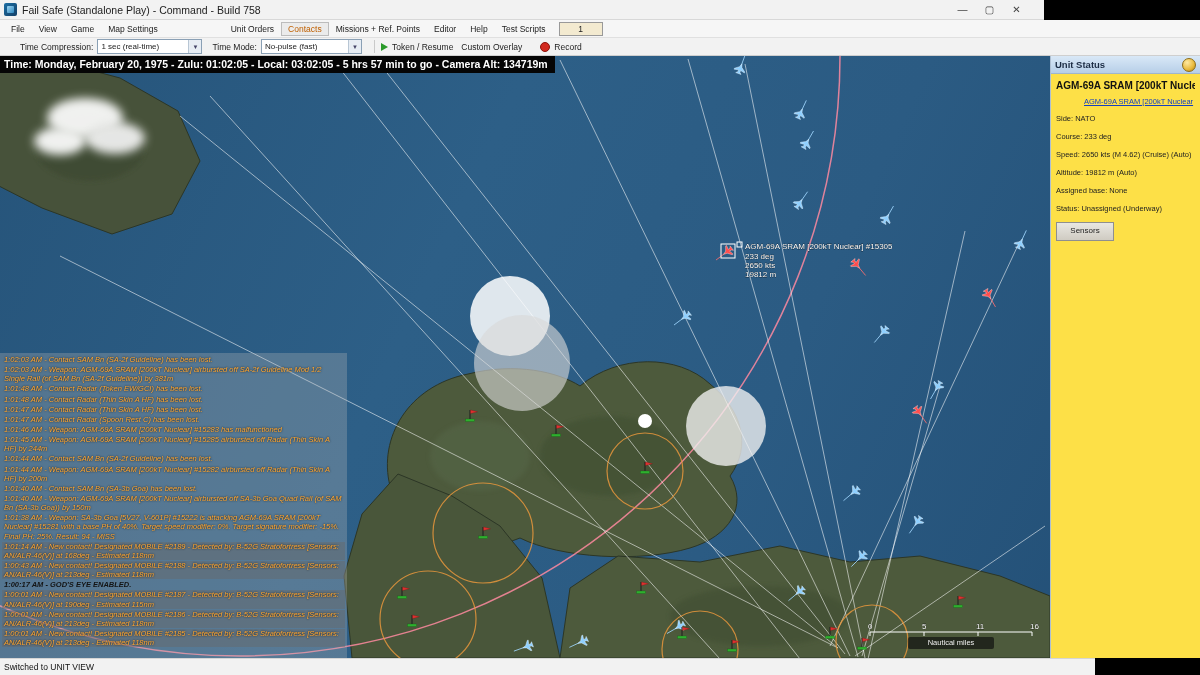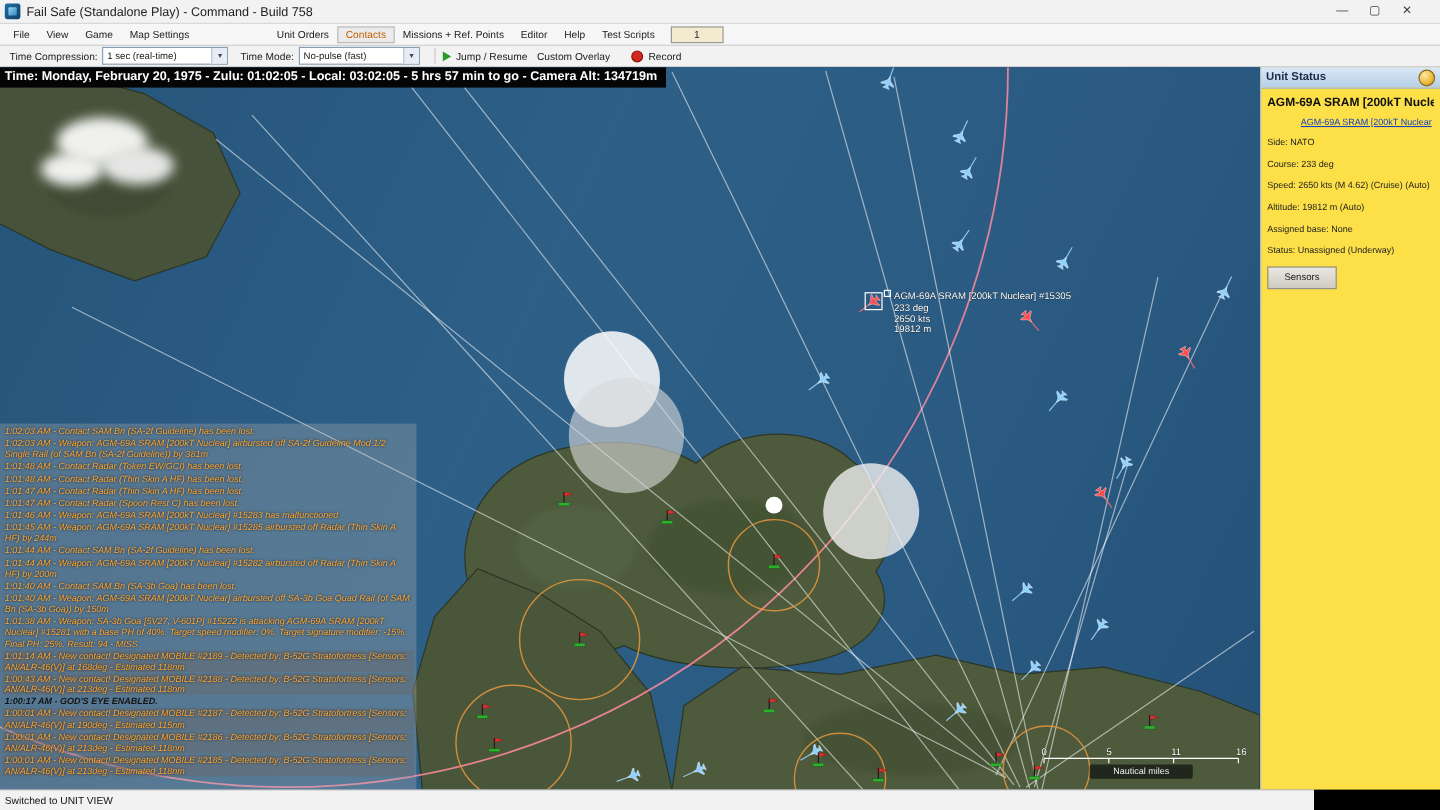--- a/index.html
+++ b/index.html
@@ -1,41 +1,41 @@
 <!DOCTYPE html>
 <html><head>
 <meta charset="utf-8">
 <style>
   html,body{margin:0;padding:0;}
   body{width:1200px;height:675px;position:relative;overflow:hidden;background:#000;
        font-family:"Liberation Sans",sans-serif;-webkit-font-smoothing:antialiased;}
 
   
-  .titlebar{position:absolute;left:0;top:0;width:1200px;height:20px;background:#f2f2f2;
+  .titlebar{position:absolute;left:0;top:0;width:1044px;height:20px;background:#f2f2f2;
             border-bottom:1px solid #d8d8d8;display:flex;align-items:center;box-sizing:border-box;}
   .app-icon{width:13px;height:13px;margin:0 5px 0 4px;background:linear-gradient(135deg,#1d6fa5,#123f66);
             border-radius:2px;position:relative;}
   .app-icon::after{content:"";position:absolute;left:3px;top:3px;width:7px;height:7px;
             background:linear-gradient(135deg,#9fd4f0,#2d88c0);border-radius:1px;}
   .title-text{font-size:10.5px;color:#222;}
   .win-btns{margin-left:auto;display:flex;margin-right:14px;}
   .win-btns span{width:27px;text-align:center;font-size:10px;color:#444;cursor:default;line-height:20px;}
 
   
   .menubar{position:absolute;left:0;top:20px;width:1200px;height:18px;background:#f6f6f6;
            border-bottom:1px solid #e0e0e0;display:flex;align-items:center;box-sizing:border-box;padding-left:4px;}
   .menu-item{font-size:8.5px;color:#222;padding:2px 7px;white-space:nowrap;}
   .menu-item.disabled{color:#9a9a9a;margin-top:48px;}
   .menu-item.highlight{color:#c06000;background:#ebebeb;border:1px solid #bcbcbc;padding:1px 6px;text-align:center;}
   .ts-value{width:42px;height:12px;background:#f3ead0;border:1px solid #999;font-size:8.5px;
             text-align:center;line-height:12px;margin-left:6px;color:#222;}
 
   
   .toolbar{position:absolute;left:0;top:38px;width:1200px;height:18px;background:#f2f2f2;
-           border-bottom:1px solid #cfcfcf;display:flex;align-items:center;box-sizing:border-box;padding-left:4px;}
+           border-bottom:1px solid #cfcfcf;display:flex;align-items:center;box-sizing:border-box;padding-left:16px;}
   .tb-label{font-size:8.5px;color:#222;margin:0 4px;white-space:nowrap;}
   .combo{height:13px;background:#fff;border:1px solid #8aa0b5;font-size:8px;color:#222;
          display:flex;align-items:center;padding-left:3px;position:relative;margin-right:6px;}
   .combo .arrow{margin-left:auto;width:12px;height:100%;background:#e7edf4;border-left:1px solid #b8c6d4;
          display:flex;align-items:center;justify-content:center;font-size:6px;color:#446;}
   .combo.c1{width:100px;} .combo.c2{width:96px;}
   .tb-sep{width:1px;height:13px;background:#c9c9c9;margin:0 6px;}
   .play-tri{width:0;height:0;border-left:7px solid #2a9a2a;border-top:4.5px solid transparent;
             border-bottom:4.5px solid transparent;margin-right:4px;}
   .rec-dot{width:8px;height:8px;border-radius:50%;background:#d22a1e;margin:0 4px 0 10px;border:1px solid #8c130b;}
@@ -122,21 +122,21 @@
     <span>1 sec (real-time)</span>
     <span class="arrow">▼</span>
   </div>
   <span class="tb-label">Time Mode:</span>
   <div class="combo c2">
     <span>No-pulse (fast)</span>
     <span class="arrow">▼</span>
   </div>
   <div class="tb-sep"></div>
   <div class="play-tri"></div>
-  <span class="tb-btn">Jump / Resume</span>
+  <span class="tb-btn">Token / Resume</span>
   <span class="tb-btn">Custom Overlay</span>
   <div class="rec-dot"></div>
   <span class="tb-btn">Record</span>
 </div>
 
 <div class="map">
   <svg id="map-svg" width="1050" height="602" viewBox="0 0 1050 602">
     <defs>
       <filter id="blur5" x="-50%" y="-50%" width="200%" height="200%">
           <feGaussianBlur stdDeviation="5"></feGaussianBlur>

